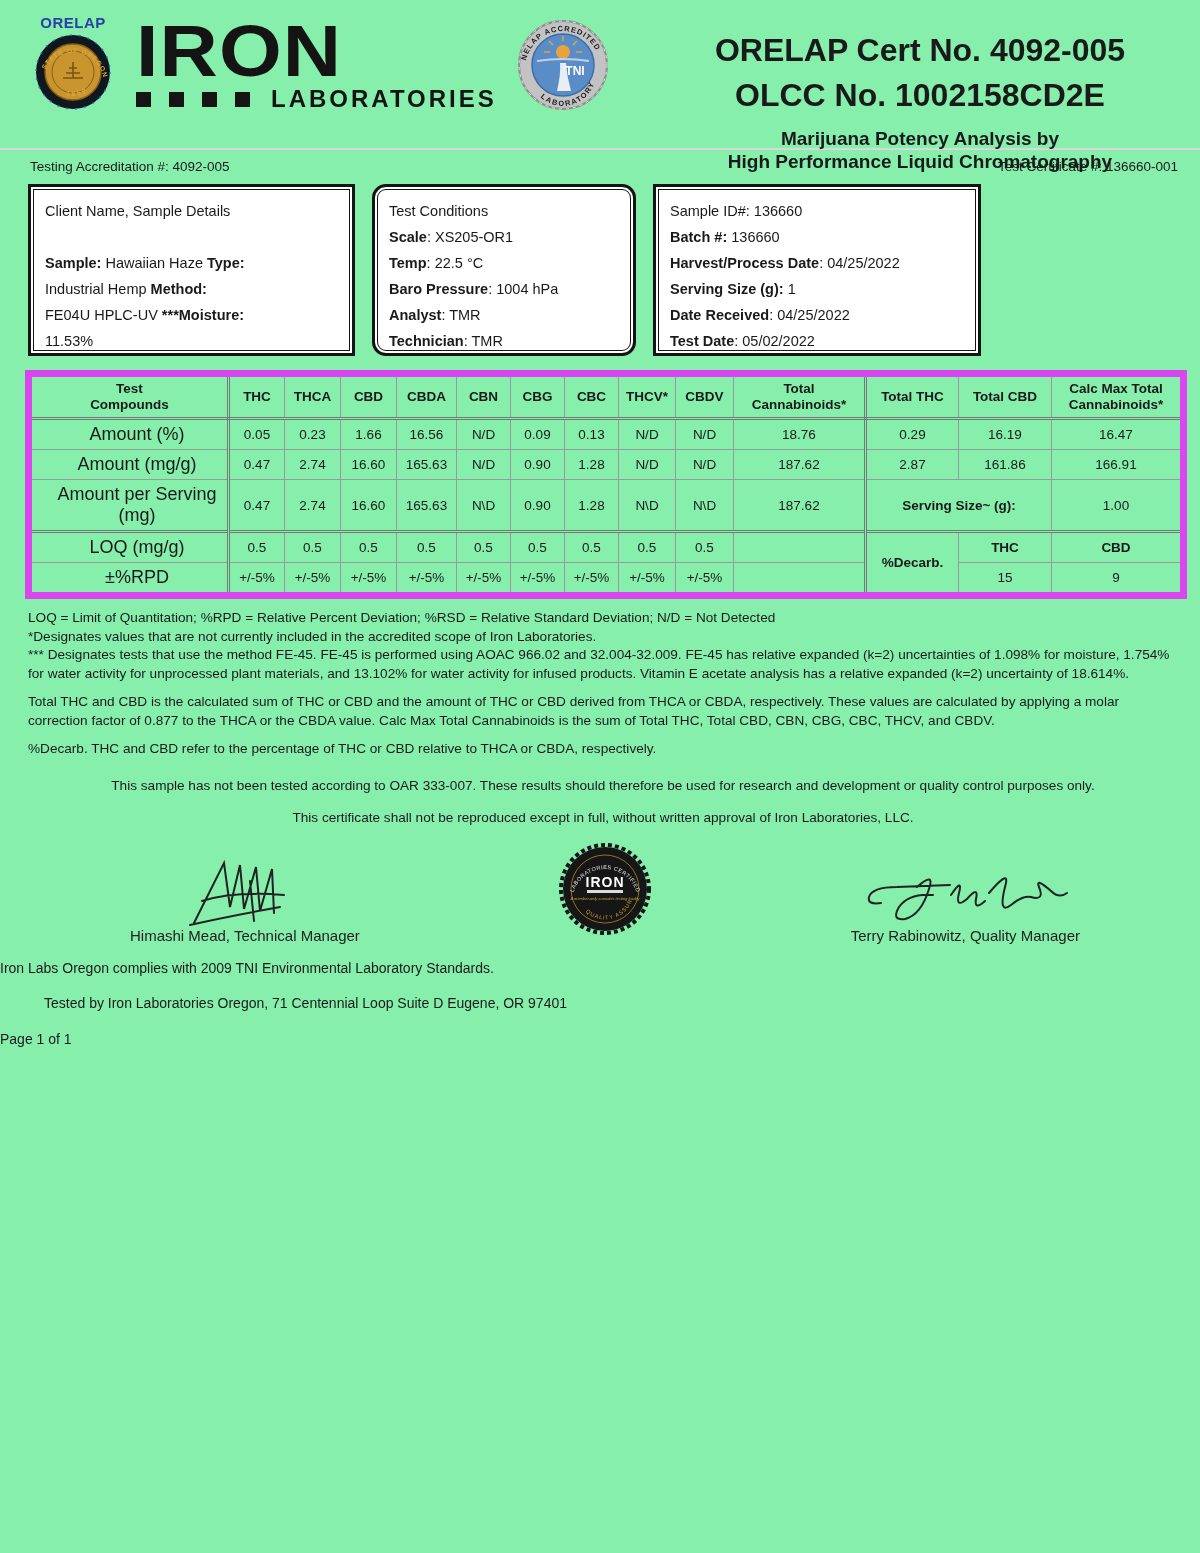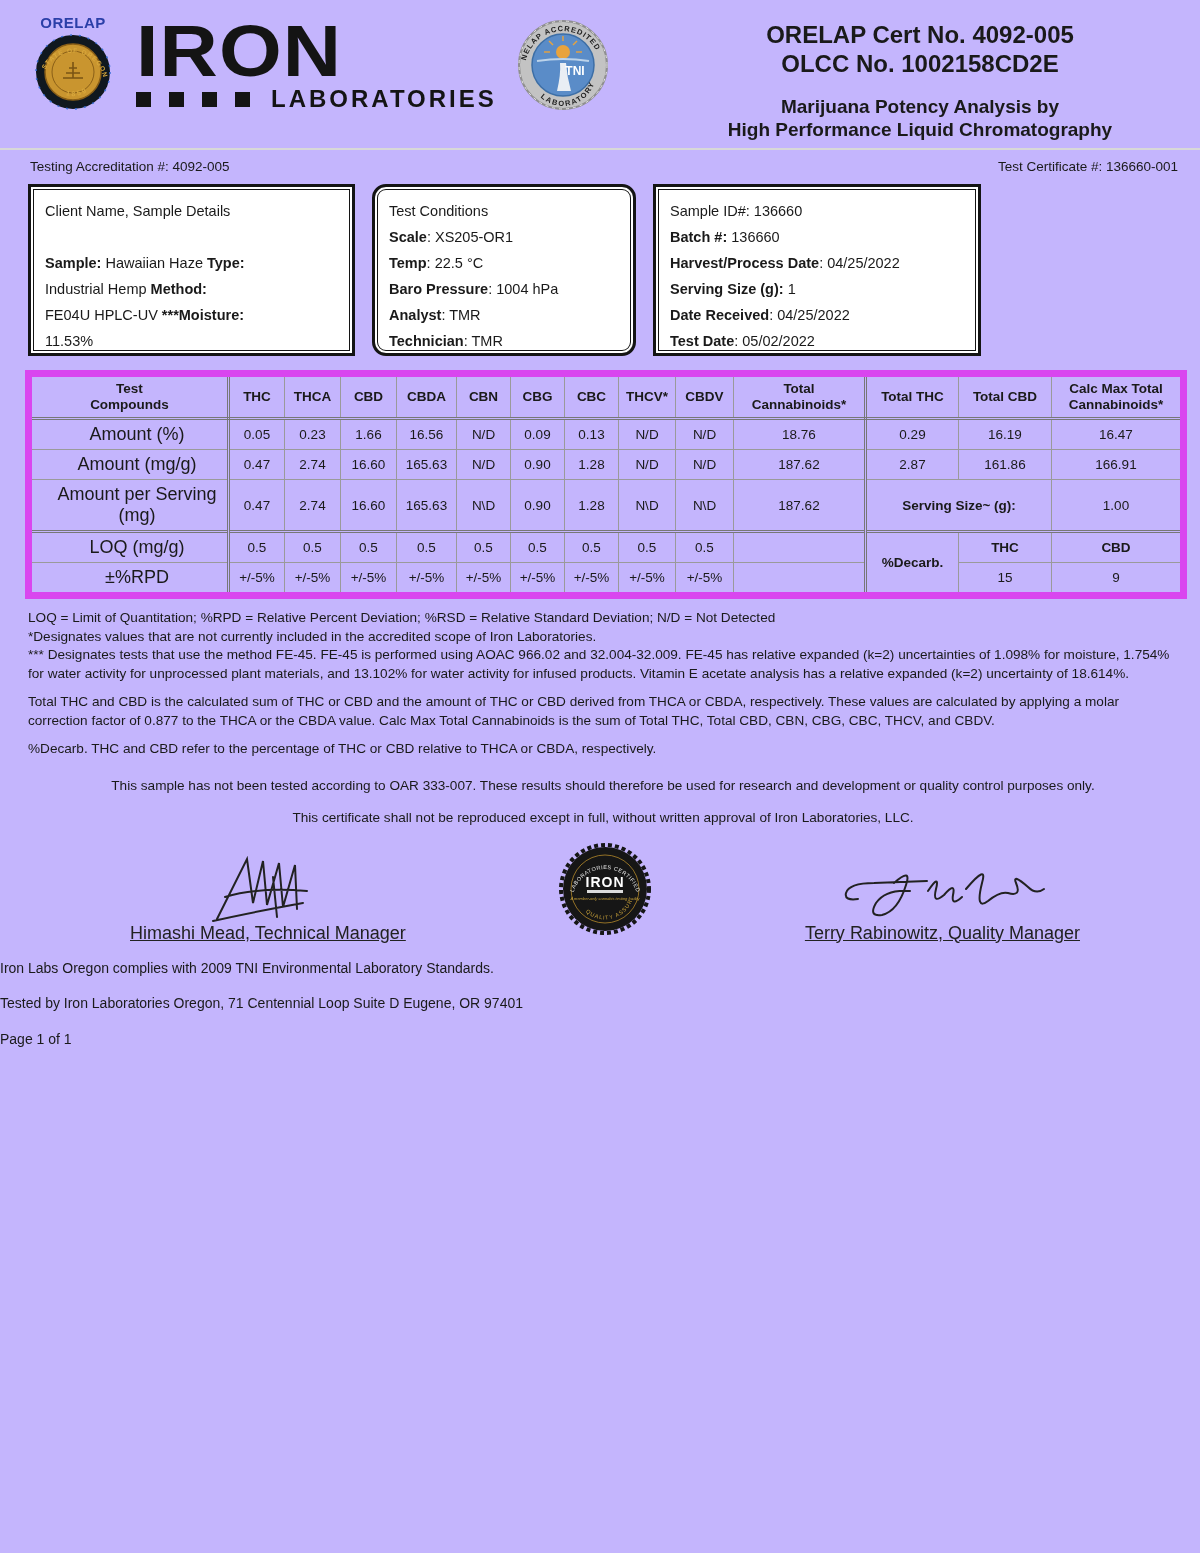--- a/index.html
+++ b/index.html
@@ -1,36 +1,36 @@
 <!DOCTYPE html>
 <html><head>
 <meta charset="utf-8">
 <style>
   html,body{margin:0;padding:0;background:#fff;}
   .page{
     width:1200px;height:1553px;box-sizing:border-box;position:relative;
-    background:#c4b5fd;color:#1a1a1a;
+    background:#86efac;color:#1a1a1a;
     font-family:"Liberation Sans", sans-serif;
     overflow:hidden;
   }
   .b{font-weight:700;}
   .rich{white-space:pre-line;}
 
   
   .hdr{display:flex;align-items:flex-start;padding:14px 20px 0 30px;height:138px;box-sizing:border-box;}
   .hdr-left{display:flex;align-items:center;gap:20px;}
   .orelap-wrap{text-align:center;width:86px;}
   .orelap-label{font-size:15px;font-weight:800;color:#2b3fa8;letter-spacing:.5px;margin-bottom:1px;}
   .iron-logo{margin-top:6px;}
   .iron-big{font-size:72px;line-height:.78;font-weight:800;letter-spacing:1px;color:#141414;transform:scaleX(1.12);transform-origin:left;}
   .iron-bar{display:flex;align-items:center;gap:18px;margin-top:6px;}
   .iron-sq{width:15px;height:15px;background:#141414;}
   .iron-sub{font-size:24px;font-weight:700;letter-spacing:3px;color:#141414;margin-left:3px;}
   .hdr-right{margin-left:auto;text-align:center;width:520px;padding-top:6px;}
-  .cert-line{font-size:24px;font-weight:800;line-height:29px;}
+  .cert-line{font-size:32px;font-weight:800;line-height:29px;margin-top:16px;}
   .analysis{font-size:19px;font-weight:800;line-height:23px;}
   .analysis-wrap{margin-top:17px;}
 
   .rule{height:2px;background:#d8d8d8;margin-top:10px;}
 
   .accred-row{display:flex;justify-content:space-between;font-size:13.5px;padding:9px 22px 0 30px;}
 
   
   .boxes{display:flex;gap:17px;padding:10px 0 0 28px;}
   .box{
@@ -66,28 +66,28 @@
   .notes p{margin:0;}
   .notes .mt10{margin-top:10px;}
   .notes .center{text-align:center;}
   .notes .mt18{margin-top:18px;}
   .notes .mt14{margin-top:14px;}
 
   
   .sigrow{display:flex;justify-content:space-between;align-items:flex-end;padding:14px 120px 0 130px;}
   .sigblock{text-align:center;}
   .sigblock .sigimg{display:block;margin:0 auto -2px auto;}
-  .siglabel{font-size:18px;color:#222;text-decoration:underline;}
+  .siglabel{font-size:15px;color:#222;}
   .sealwrap{align-self:flex-end;padding-bottom:4px;}
 
   
   .footer{font-size:14px;}
   .footer p{margin:0;}
   .footer .f1{margin-top:16px;}
-  .footer .f2{margin-top:19px;}
+  .footer .f2{margin-top:19px;padding-left:44px;}
   .footer .f3{margin-top:20px;}
 </style>
 </head>
 <body>
 
 <div class="page">
 
   <div class="hdr">
     <div class="hdr-left">
 

